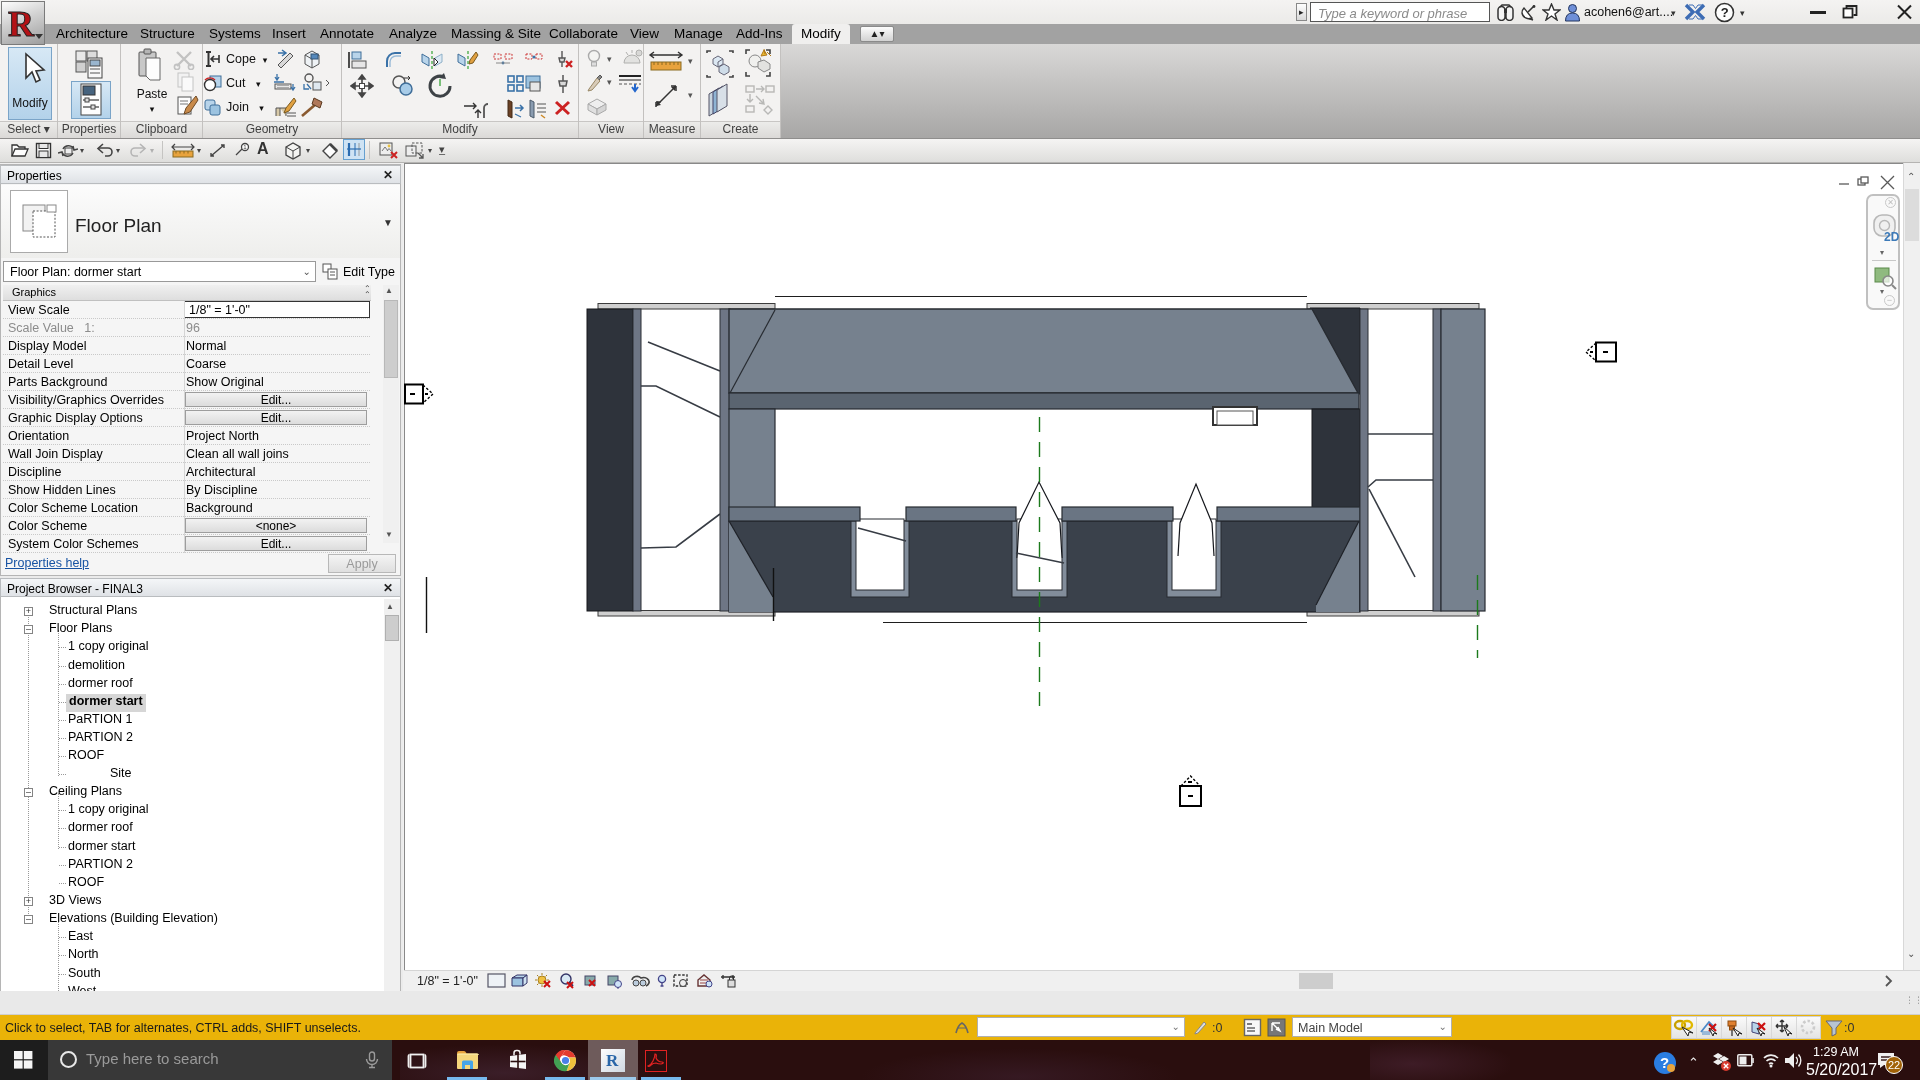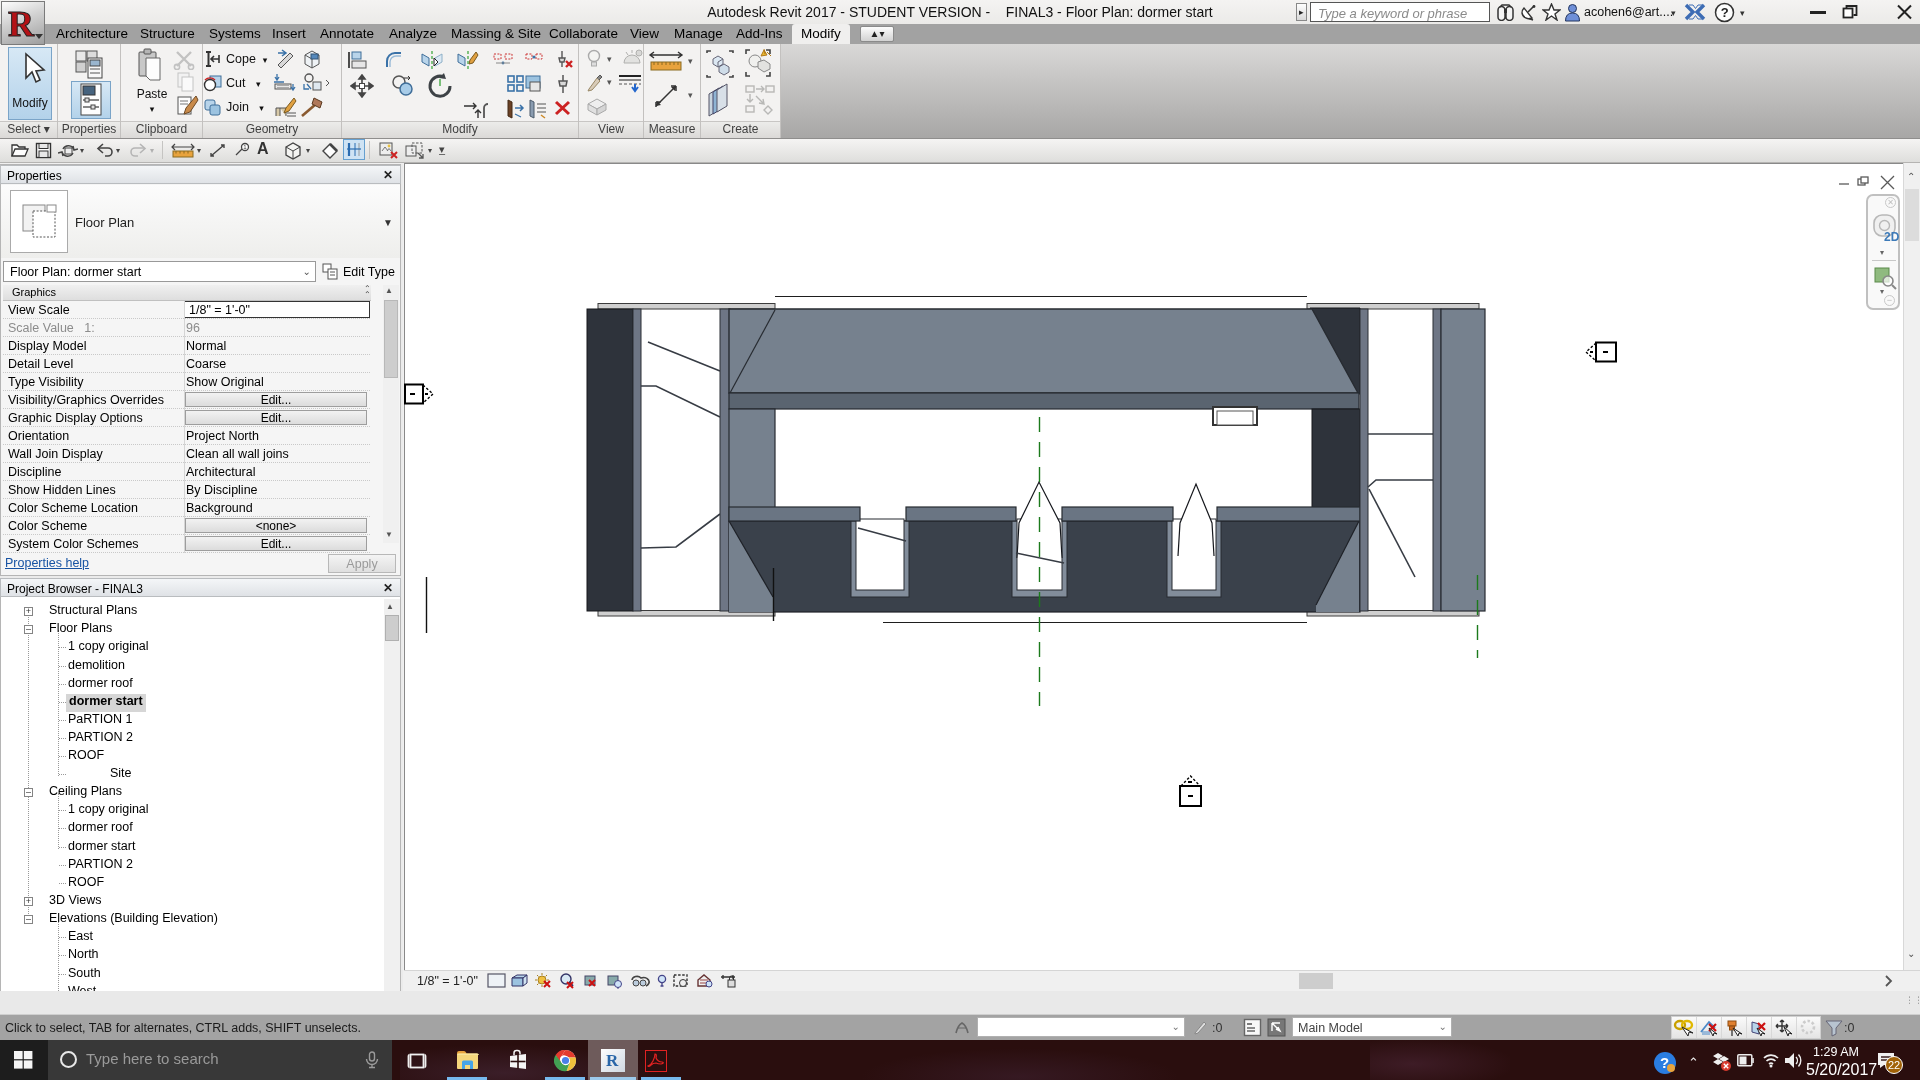--- a/index.html
+++ b/index.html
@@ -44,30 +44,29 @@
 .tstub { position:absolute; left:59px; width:7px; height:1px; border-top:1px dotted #999; }
 
 
 #canvas { left:404px; top:163px; width:1499px; height:807px; background:#ffffff; border-top:1px solid #898989; border-left:1px solid #898989; }
 
 
 #viewbar { left:404px; top:970px; width:1516px; height:21px; background:#f0f0f0; border-top:1px solid #d5d5d5; }
 
 
 #statusgap { left:0; top:991px; width:1920px; height:23px; background:#e9e9e9; }
-#statusbar { left:0; top:1014px; width:1920px; height:26px; background:#a3a3a3; border-top:1px solid #cfcfcf; }
+#statusbar { left:0; top:1014px; width:1920px; height:26px; background:#eab308; border-top:1px solid #cfcfcf; }
 
 
 #taskbar { left:0; top:1040px; width:1920px; height:40px; background:#2b0d0d; }
 </style>
 </head>
 <body>
 <div id="root">
   <div id="titlebar" class="abs"></div>
-  <div id="titletext" class="abs">Autodesk Revit 2017 - STUDENT VERSION -&nbsp;&nbsp;&nbsp;&nbsp;FINAL3 - Floor Plan: dormer start</div>
   <div class="abs" style="left:1296px; top:3px; width:11px; height:18px; background:linear-gradient(#fefefe,#d8d8d8); border:1px solid #888;">
       <span style="position:absolute; left:2px; top:3px; font-size:9px; color:#222;">▸</span>
     </div>
   <div class="abs" style="left:1310px; top:2px; width:180px; height:20px; background:#fff; border:1px solid #555;">
     <span style="position:absolute; left:7px; top:3px; font-style:italic; font-size:13px; color:#8a8a8a;">Type a keyword or phrase</span>
   </div>
   <svg class="abs" style="left:1496px; top:4px;" width="19" height="17" viewBox="0 0 19 17">
       <path d="M2 6 a3.5 3.5 0 0 1 7 0 v7 a3.5 3.5 0 0 1 -7 0 z M10 6 a3.5 3.5 0 0 1 7 0 v7 a3.5 3.5 0 0 1 -7 0 z" fill="#f4f4f4" stroke="#333" stroke-width="1.5"></path>
       <path d="M4 3 l2 -2 h7 l2 2" fill="none" stroke="#333" stroke-width="1.5"></path>
       <rect x="8" y="5" width="3" height="4" fill="#333"></rect>
@@ -466,21 +465,21 @@
     <div class="palhead" style="left:0px; top:1px; width:401px;">Properties</div>
     <div class="closex" style="left:383px; top:4px; font-weight:bold;">✕</div>
     <div class="abs" style="left:1px; top:21px; width:399px; height:73px; background:linear-gradient(#fcfcfc,#eeeeec);"></div>
     <div class="abs" style="left:10px; top:26px; width:58px; height:63px; background:#fff; border:1px solid #aaa;">
       <svg width="56" height="61" viewBox="0 0 56 61">
           <rect x="12" y="14" width="22" height="26" fill="#f2f2f2" stroke="#888"></rect>
           <rect x="22" y="20" width="22" height="26" fill="#fff" stroke="#555" stroke-dasharray="2 1.6"></rect>
           <rect x="36" y="14" width="9" height="7" fill="#fff" stroke="#888"></rect>
         </svg>
     </div>
-    <div class="abs" style="left:75px; top:51px; font-size:13px; color:#222;">Floor Plan</div>
+    <div class="abs" style="left:75px; top:51px; font-size:19px; color:#222;">Floor Plan</div>
     <div class="abs" style="left:383px; top:53px; font-size:10px; color:#333;">▼</div>
     <div class="abs" style="left:3px; top:97px; width:313px; height:21px; background:#fff; border:1px solid #999;">
       <div style="position:absolute; left:6px; top:3px; font-size:12.5px; color:#000;">Floor Plan: dormer start</div>
       <div style="position:absolute; right:4px; top:4px; font-size:10px; color:#555;">⌄</div>
     </div>
     <svg class="abs" style="left:321px; top:98px;" width="19" height="19" viewBox="0 0 19 19">
         <rect x="2" y="2" width="8" height="8" fill="#fff" stroke="#555"></rect>
         <rect x="7" y="7" width="9" height="10" fill="#fff" stroke="#555"></rect>
         <line x1="9" y1="10" x2="14" y2="10" stroke="#555"></line>
         <line x1="9" y1="13" x2="14" y2="13" stroke="#555"></line>
@@ -501,21 +500,21 @@
       </div>
     <div class="prow" style="top:173px;">
         <span class="pname">Display Model</span>
         <span class="pval">Normal</span>
       </div>
     <div class="prow" style="top:191px;">
         <span class="pname">Detail Level</span>
         <span class="pval">Coarse</span>
       </div>
     <div class="prow" style="top:209px;">
-        <span class="pname">Type Visibility</span>
+        <span class="pname">Parts Background</span>
         <span class="pval">Show Original</span>
       </div>
     <div class="prow" style="top:227px;">
         <span class="pname">Visibility/Graphics Overrides</span>
         <span class="pbtn">Edit...</span>
       </div>
     <div class="prow" style="top:245px;">
         <span class="pname">Graphic Display Options</span>
         <span class="pbtn">Edit...</span>
       </div>

